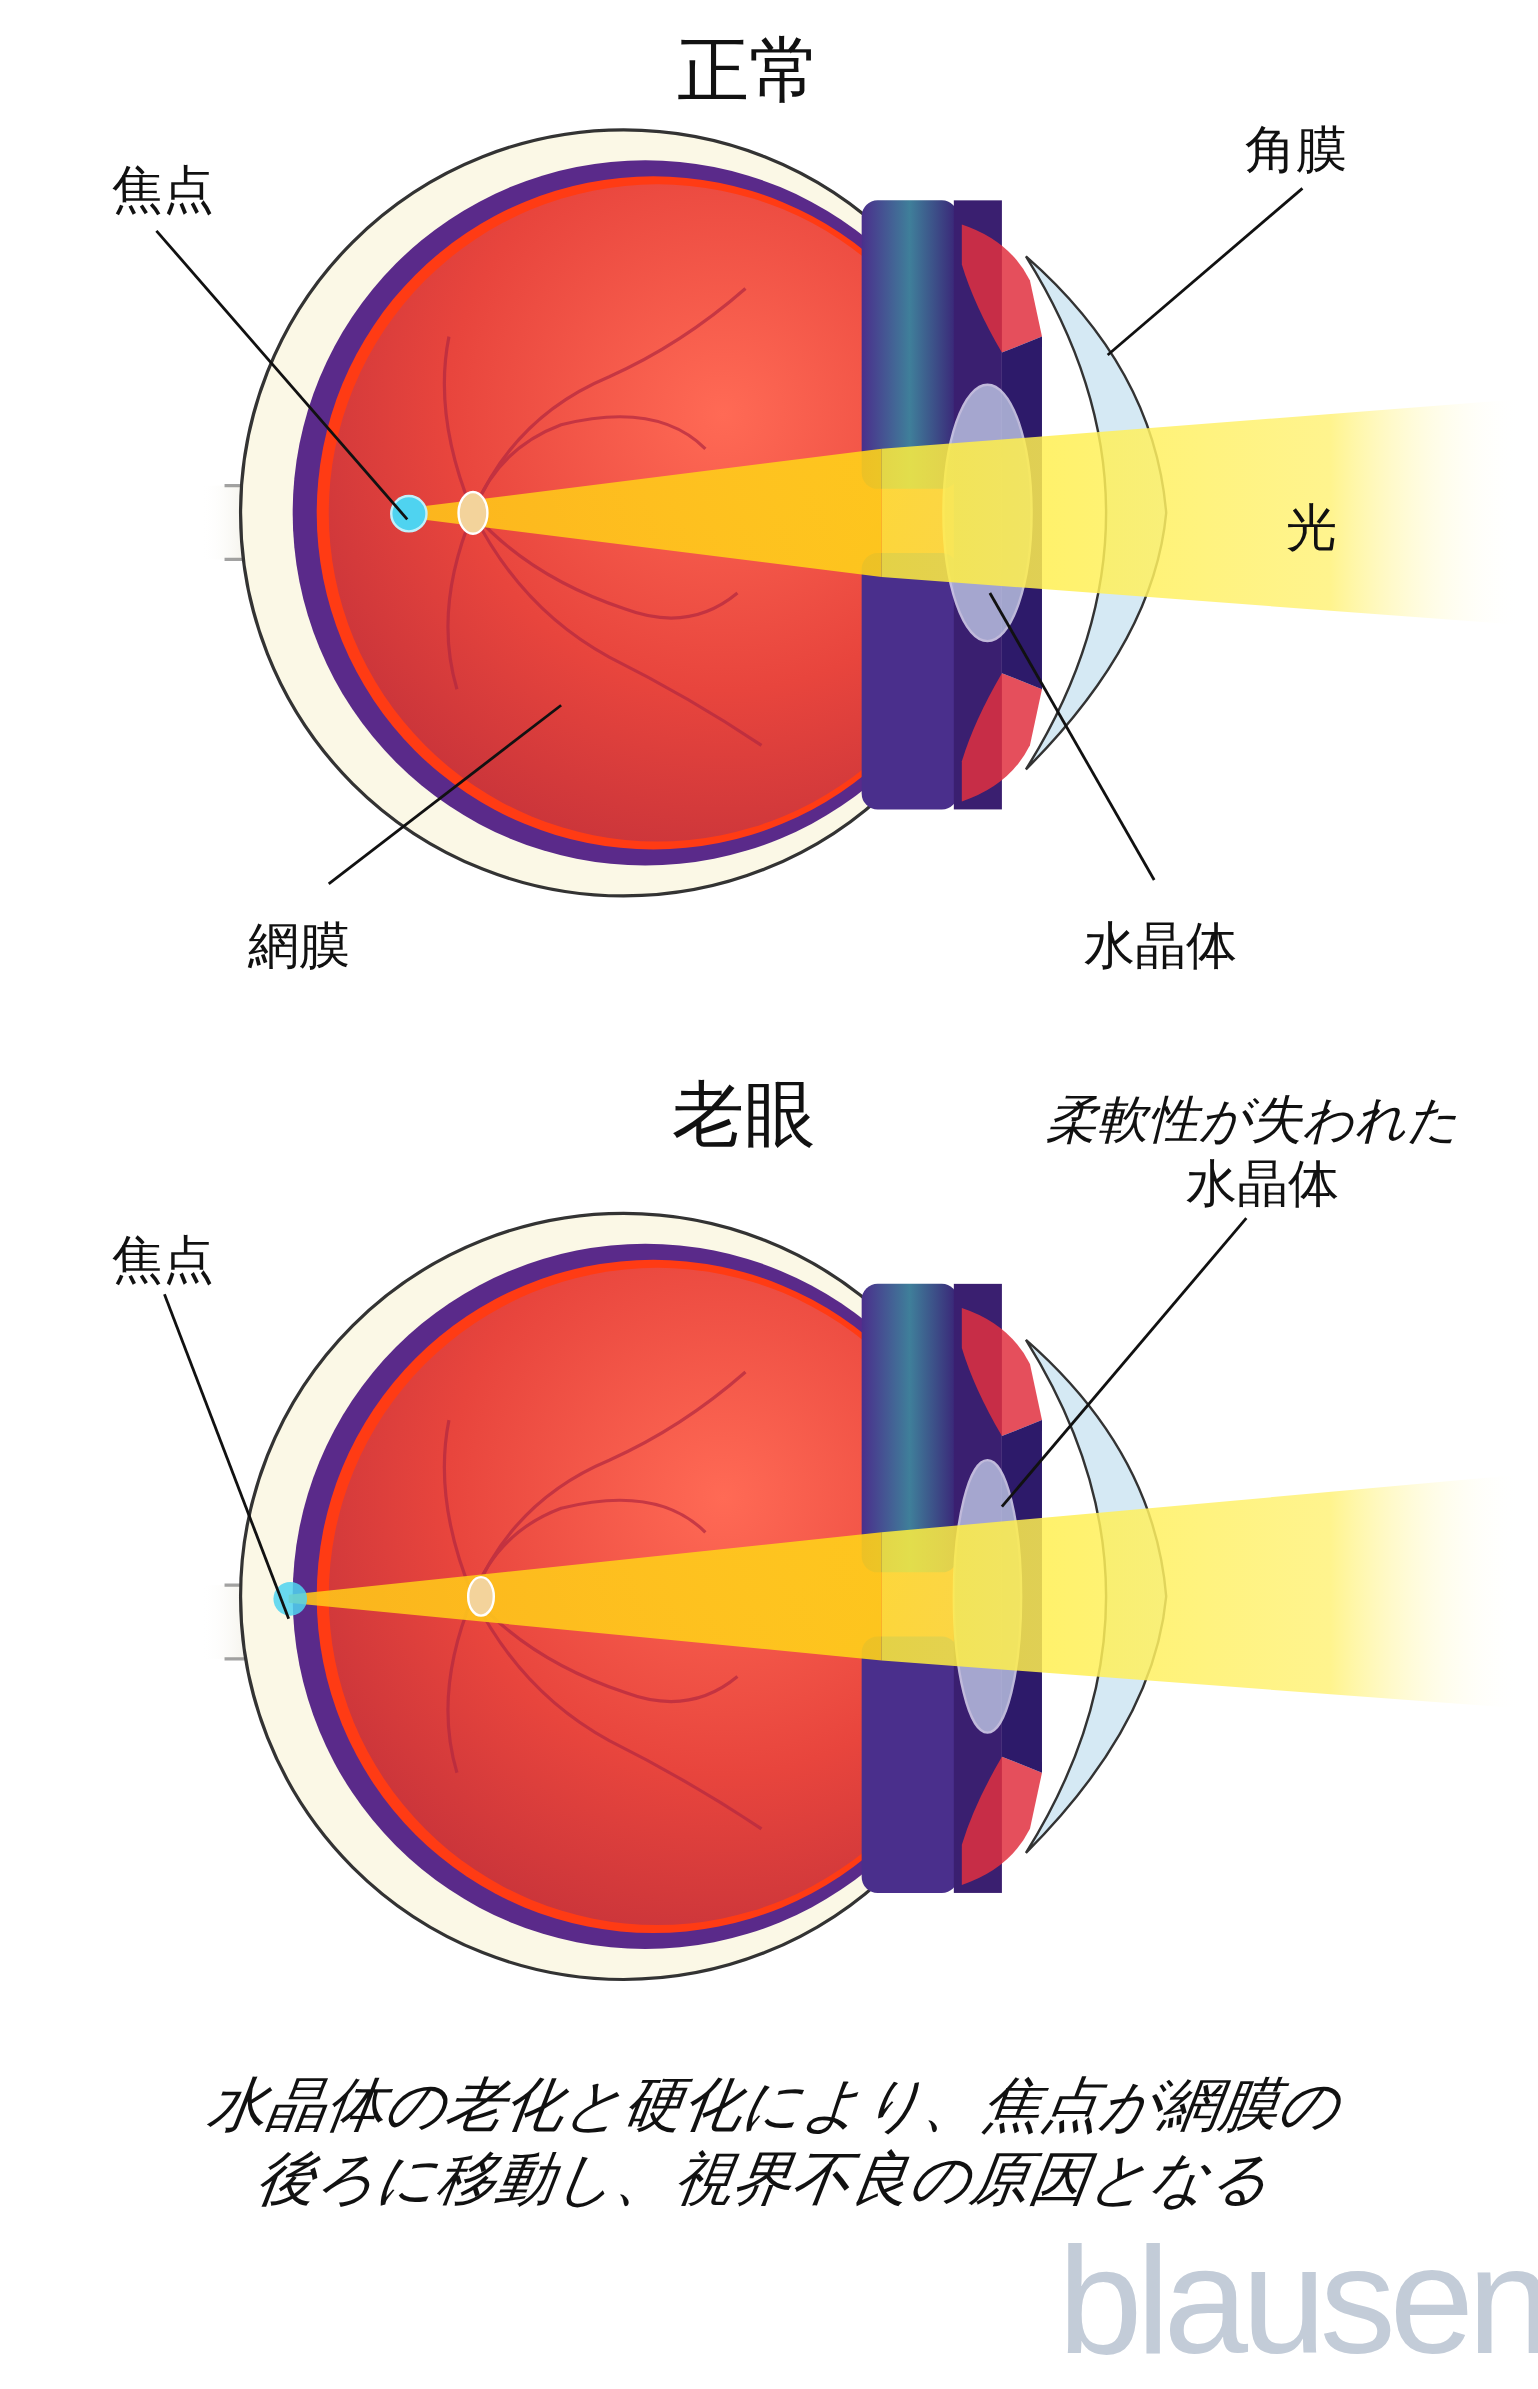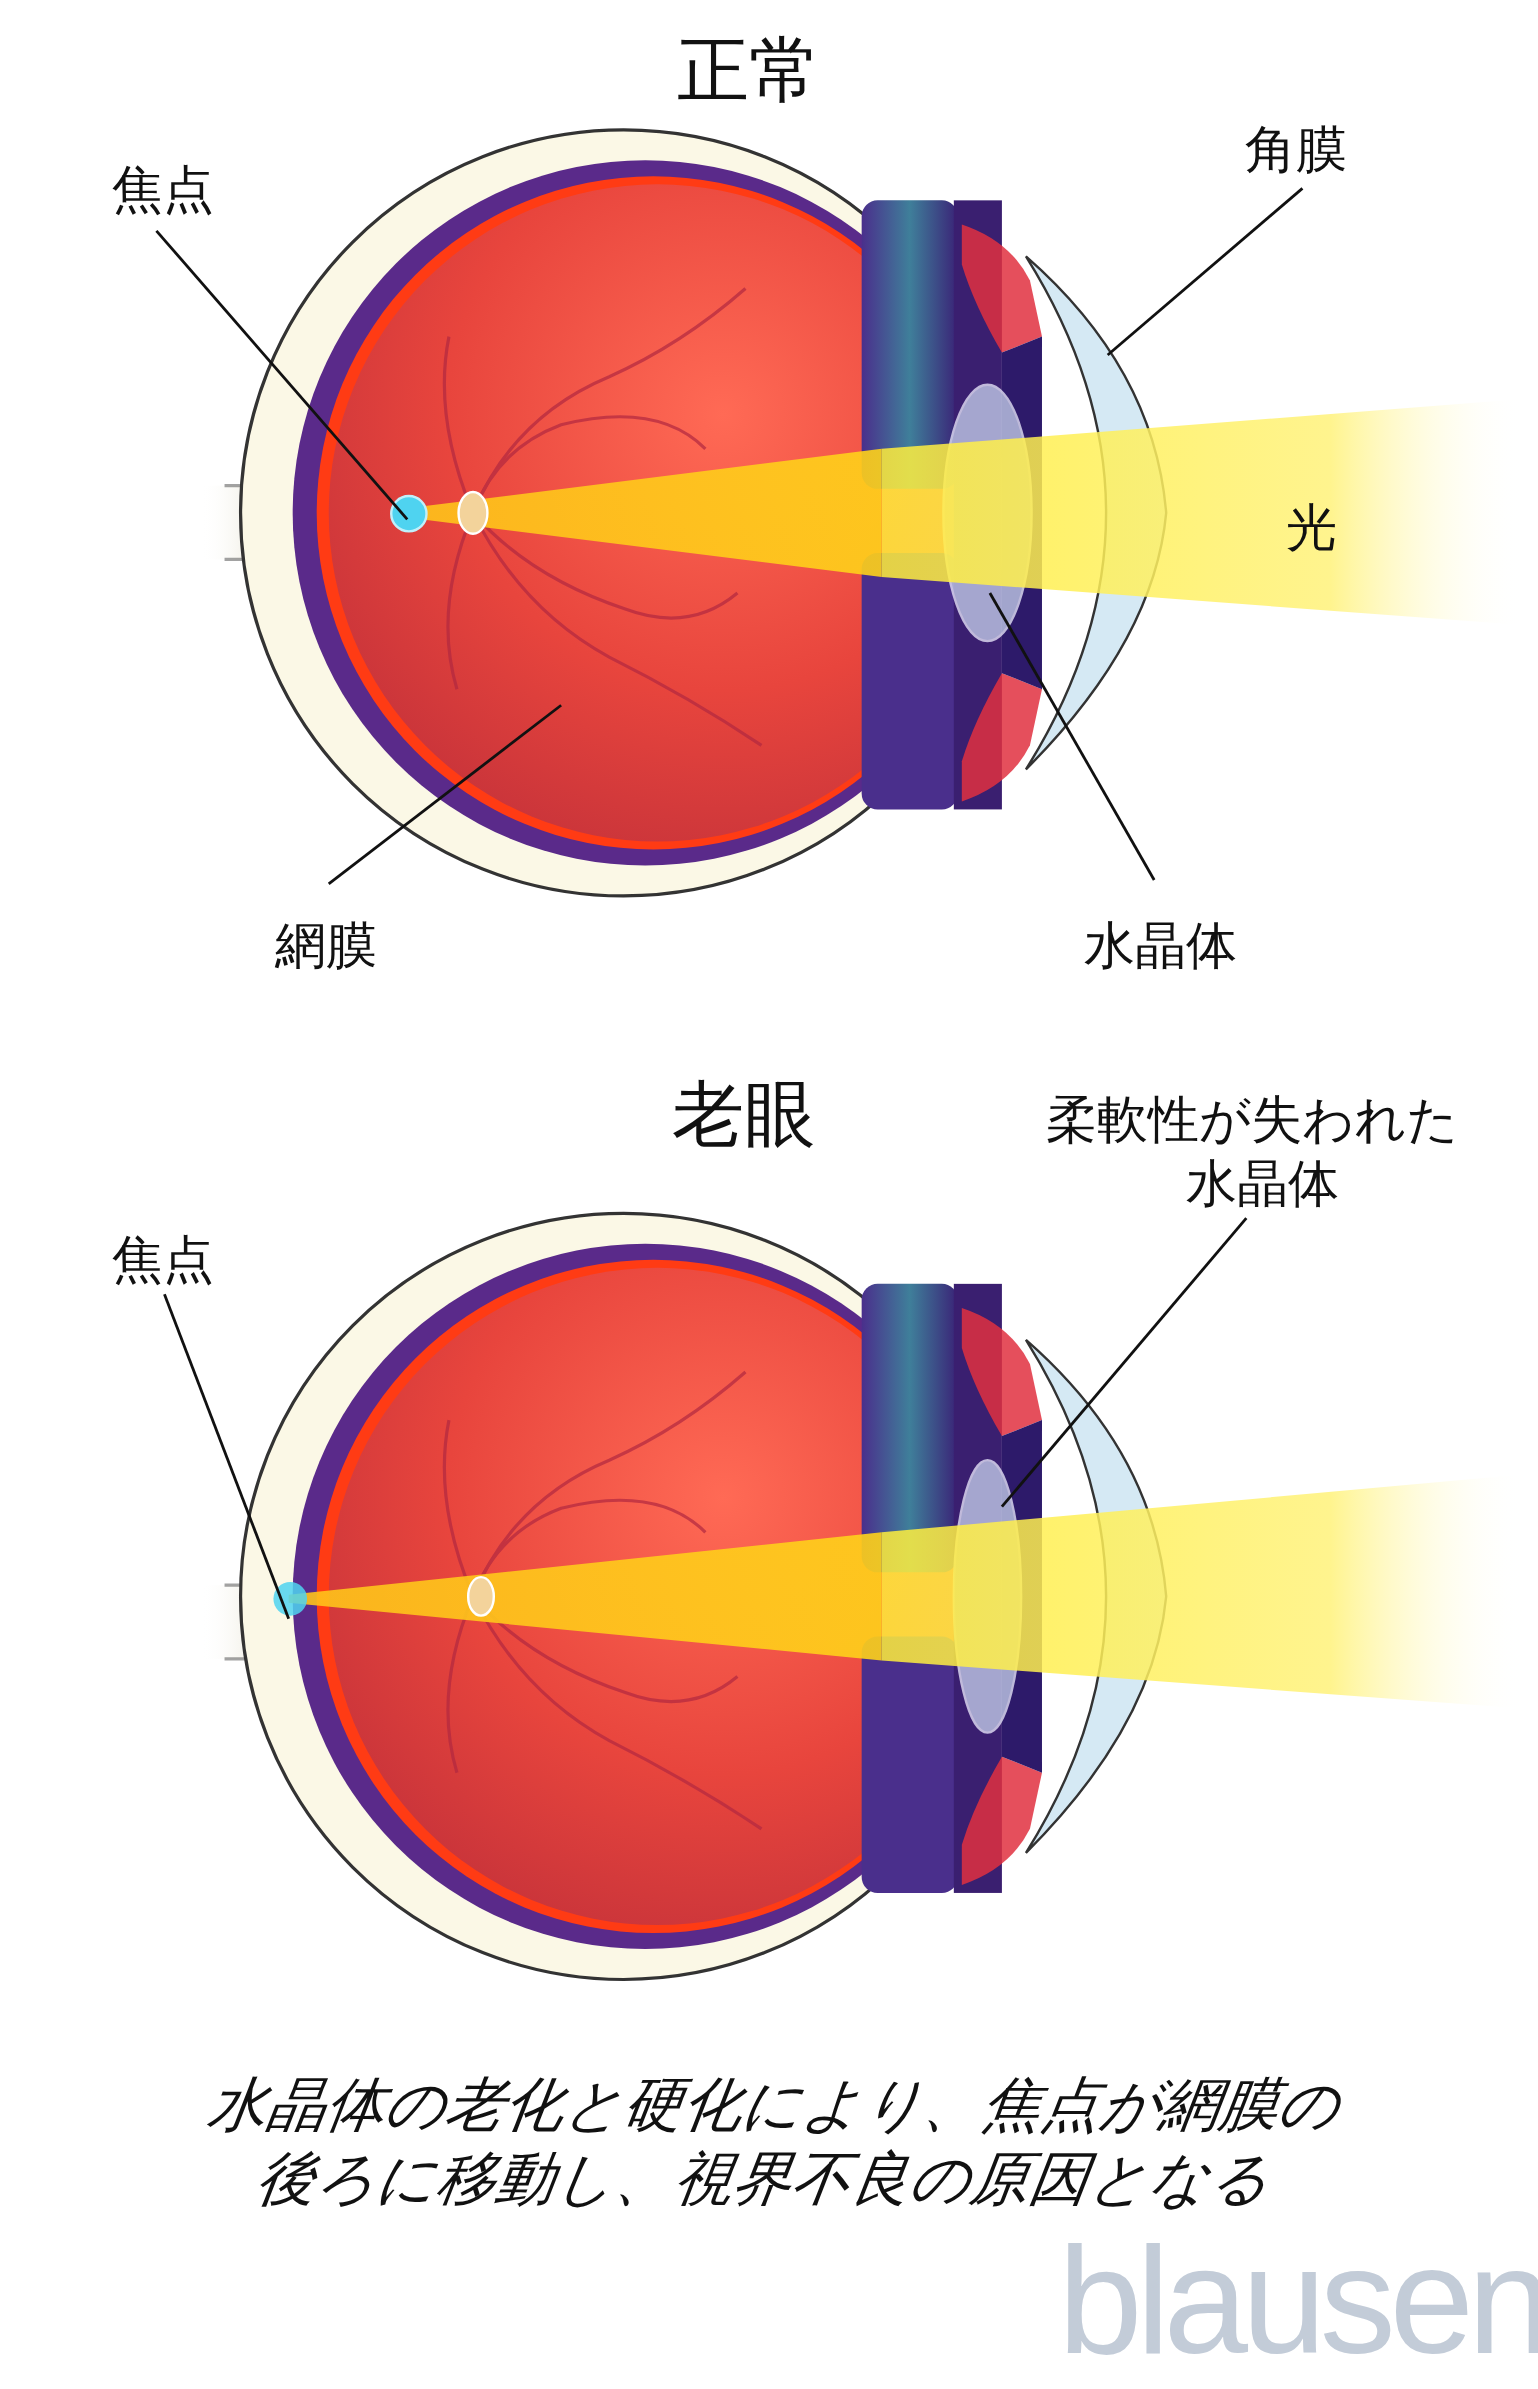--- a/index.html
+++ b/index.html
@@ -139,26 +139,26 @@
     <g stroke="#111" stroke-width="3.5" fill="none">
       <line x1="205" y1="1615" x2="360" y2="2020"></line>
       <line x1="1555" y1="1520" x2="1250" y2="1880"></line>
     </g>
   </svg>
 
   <div class="lbl title" style="left:677px; top:34px;">正常</div>
   <div class="lbl label" style="left:112px; top:164px;">焦点</div>
   <div class="lbl label" style="left:1245px; top:124px;text-align:right;">角膜</div>
   <div class="lbl label" style="left:1286px; top:502px;">光</div>
-  <div class="lbl label" style="left:248px; top:920px;margin-left:27px;">網膜</div>
+  <div class="lbl label" style="left:248px; top:920px;">網膜</div>
   <div class="lbl label" style="left:1084px; top:920px;">水晶体</div>
 
   <div class="lbl title" style="left:672px; top:1078px;">老眼</div>
   <div class="lbl label" style="left:112px; top:1234px;">焦点</div>
-  <div class="lbl label" style="left:1046px; top:1094px;">柔軟性が失われた</div>
+  <div class="lbl label" style="left:1046px; top:1094px;font-style:italic;">柔軟性が失われた</div>
   <div class="lbl label" style="left:1186px; top:1158px;">水晶体</div>
 
   <div class="caption" style="top:2068px;">
     <div>水晶体の老化と硬化により、焦点が網膜の</div>
     <div>後ろに移動し、視界不良の原因となる</div>
   </div>
 
   <div class="logo">blausen</div>
 </div>
 

